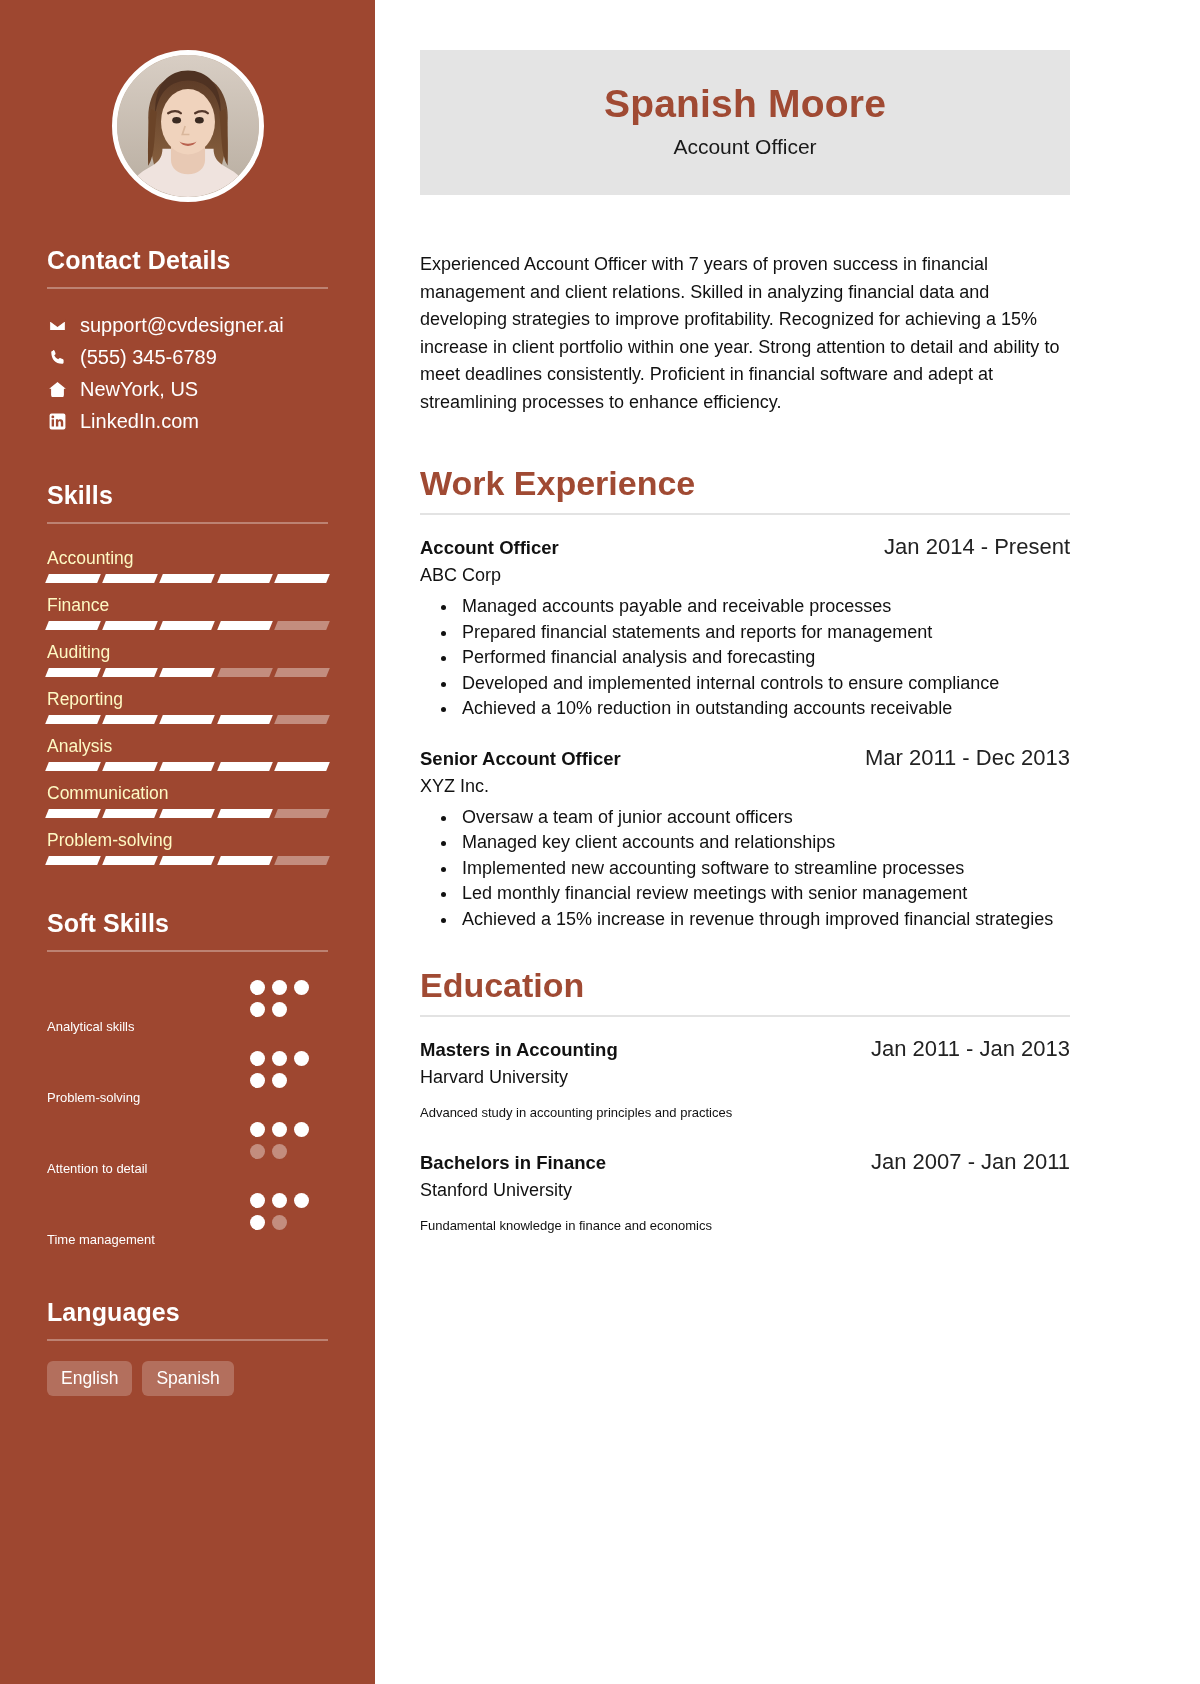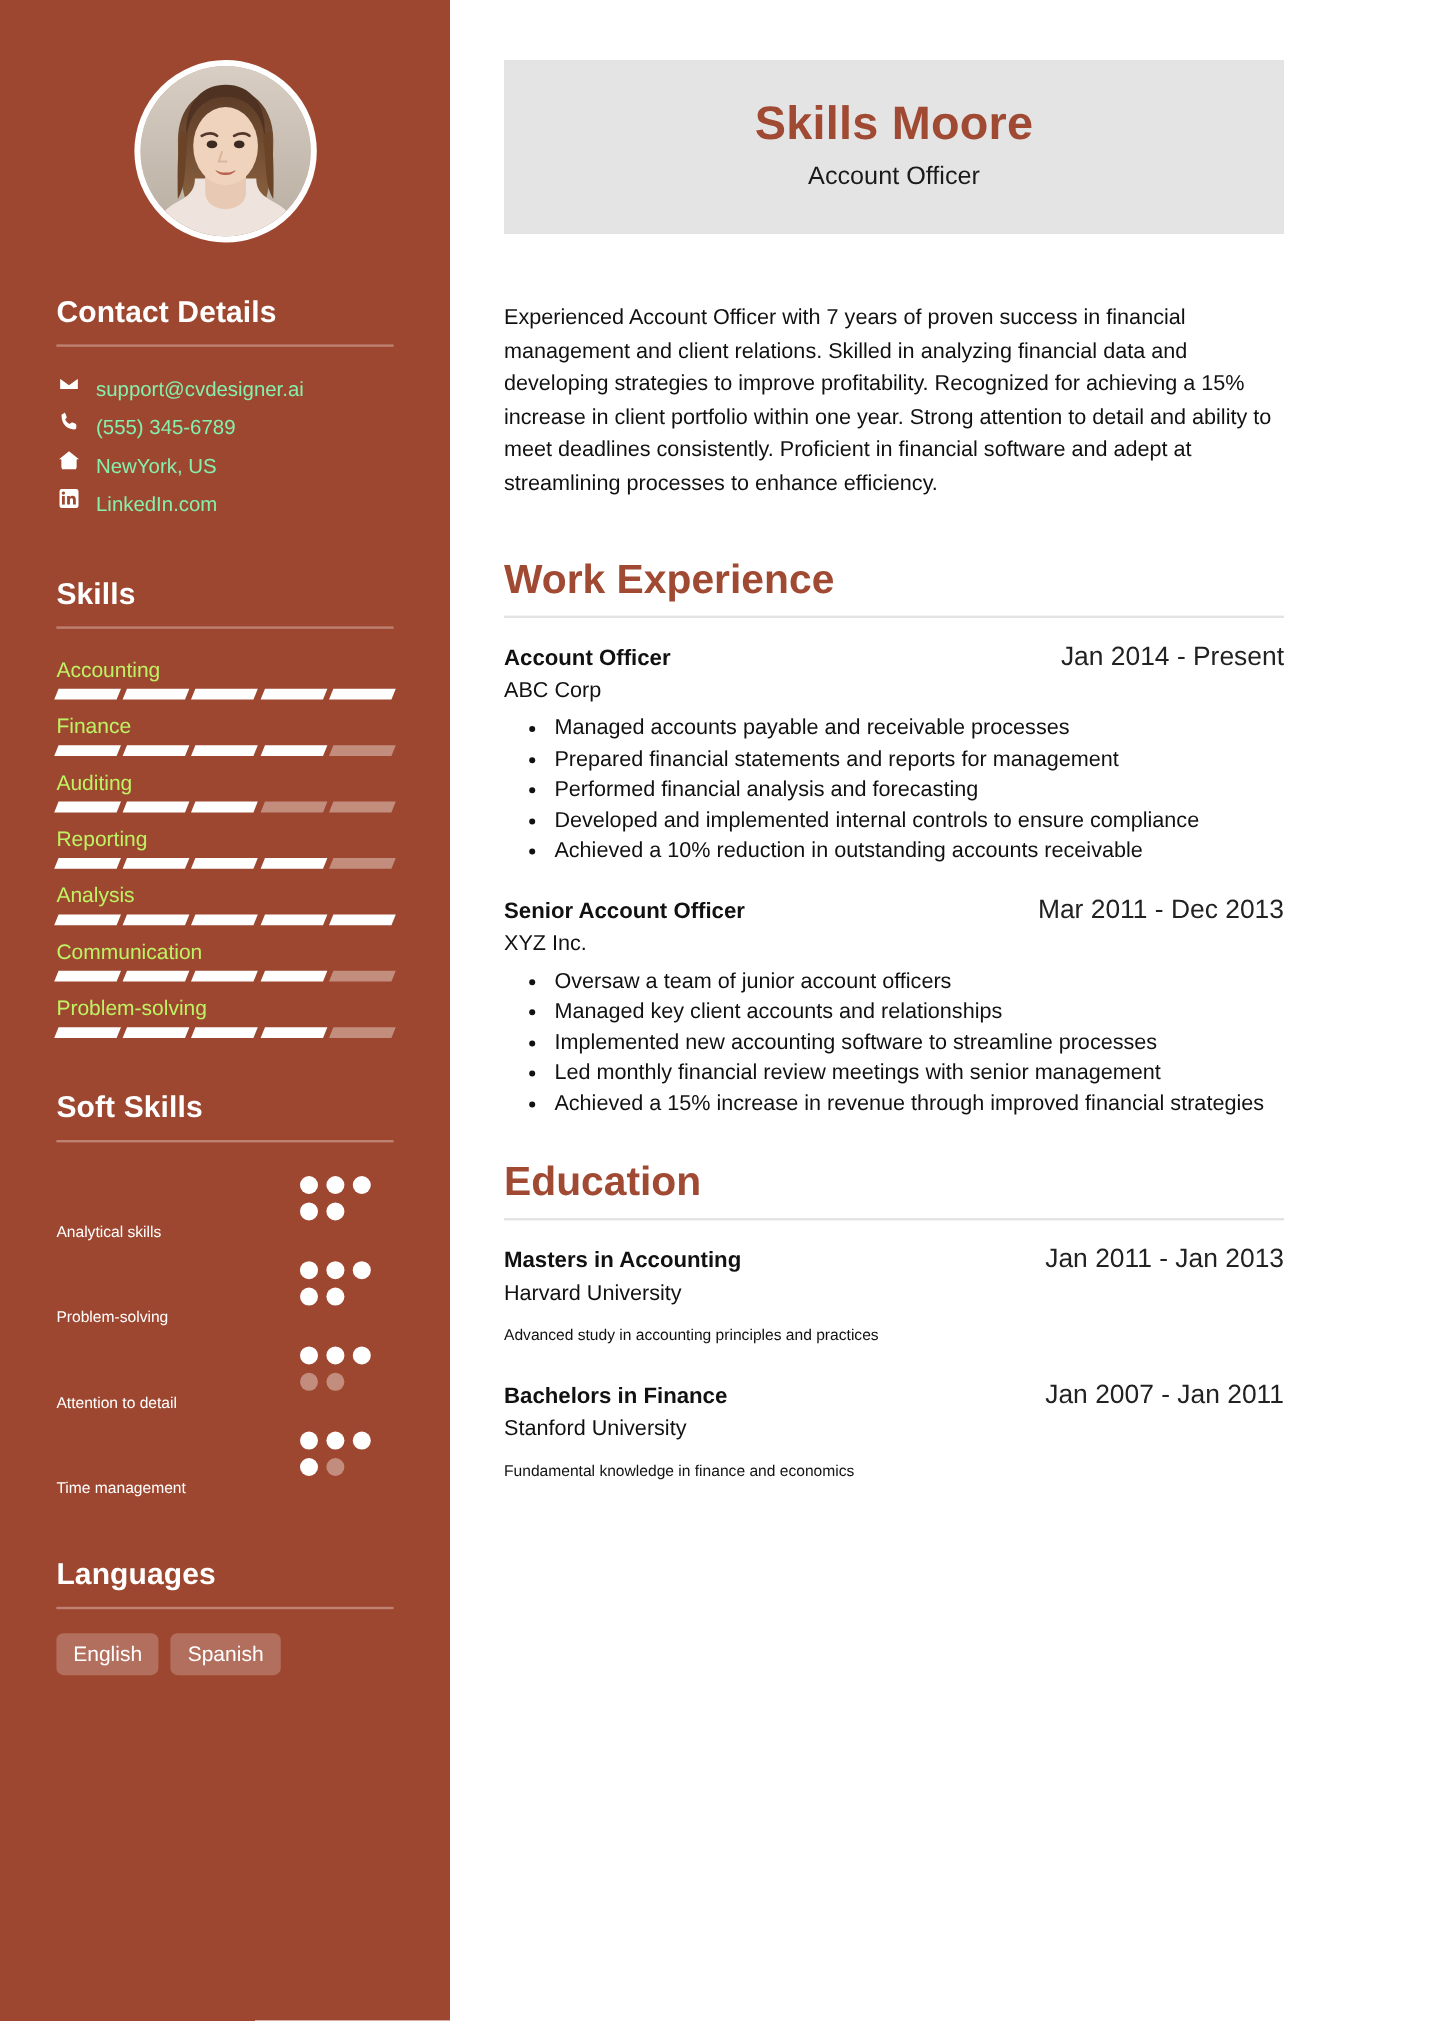--- a/index.html
+++ b/index.html
@@ -51,42 +51,42 @@
   }
   .side-rule {
     height: 2px;
     background: rgba(255,255,255,.32);
     margin-bottom: 20px;
   }
   .sect { margin-bottom: 44px; }
 
   .contact-row {
     display: flex;
-    align-items: flex-start;
+    align-items: center;
     gap: 13px;
-    font-size: 17px;
+    font-size: 20px;
     line-height: 32px;
-    color: #86efac;
+    color: #ffffff;
   }
   .c-ico {
     width: 20px;
     height: 20px;
     display: inline-flex;
     align-items: center;
     justify-content: center;
     flex: 0 0 20px;
   }
   .c-ico svg { width: 19px; height: 19px; fill: #ffffff; display:block; }
 
   
   .skill-item { margin-bottom: 5px; }
   .skill-name {
     font-size: 17.5px;
     line-height: 28px;
-    color: #bef264;
+    color: #fef9c3;
     margin-bottom: 2px;
   }
   .bar {
     display: flex;
     gap: 5px;
     height: 9px;
     margin-bottom: 8px;
   }
   .seg {
     flex: 1 1 0;
@@ -439,21 +439,21 @@
           <span class="lang-chip">English</span>
           <span class="lang-chip">Spanish</span>
         </div>
     </div>
 
   </aside>
 
   <main class="main">
 
     <div class="name-card">
-      <div class="name">Skills Moore</div>
+      <div class="name">Spanish Moore</div>
       <div class="role">Account Officer</div>
     </div>
 
     <p class="summary">Experienced Account Officer with 7 years of proven success in financial management and client relations. Skilled in analyzing financial data and developing strategies to improve profitability. Recognized for achieving a 15% increase in client portfolio within one year. Strong attention to detail and ability to meet deadlines consistently. Proficient in financial software and adept at streamlining processes to enhance efficiency.</p>
 
     <div class="sect-block">
       <div class="main-h">Work Experience</div>
       <div class="main-rule"></div>
       <div id="work-list">
           <div class="entry">

